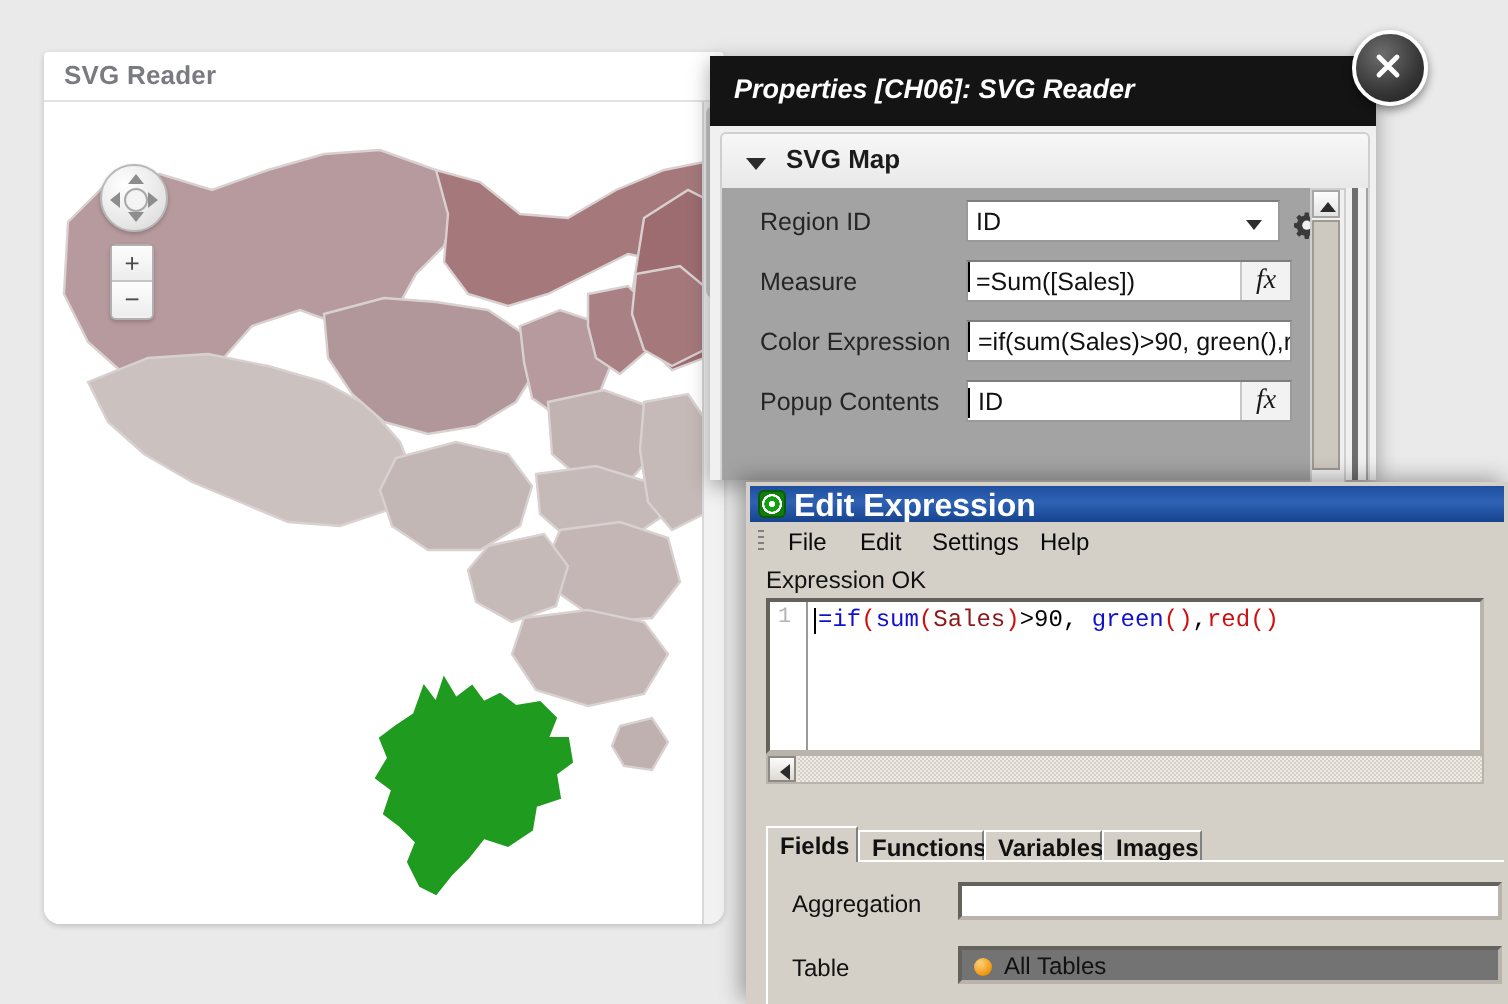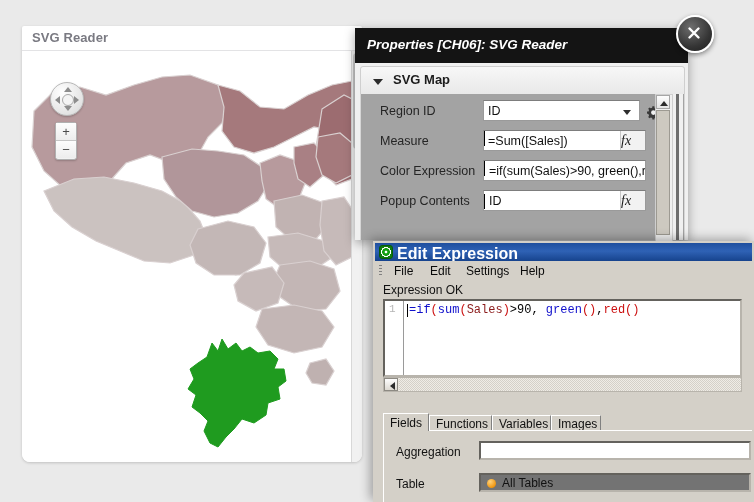--- a/index.html
+++ b/index.html
@@ -110,21 +110,21 @@
     position:absolute;left:122px;top:2px;width:157px;height:21px;
     background:#ffffff;border:1px solid #9a9a9a;border-top-color:#7d7d7d;
     font-size:12.5px;color:#111;line-height:21px;padding-left:4px;
     box-sizing:border-box;overflow:hidden;white-space:nowrap;
   }
   .prop-field.wide{width:163px;}
   .fx-btn{
     position:absolute;right:0;top:0;width:24px;height:19px;
     background:#f2f2f2;border-left:1px solid #c6c6c6;
     font-family:"Liberation Serif",serif;font-style:italic;font-size:14px;
-    color:#1a1a1a;line-height:19px;
+    color:#1a1a1a;text-align:center;line-height:19px;
   }
   .caret-dn{
     position:absolute;right:8px;top:9px;width:0;height:0;
     border-left:4.5px solid transparent;border-right:4.5px solid transparent;border-top:5px solid #2e2e2e;
   }
   #gear-icon{position:absolute;left:286px;top:3px;}
   #text-caret{
     position:absolute;left:0;top:0;width:1px;height:15px;background:#000;
   }
 
@@ -215,21 +215,21 @@
   #ee-hscroll-left i{
     position:absolute;left:5px;top:3px;width:0;height:0;
     border-top:4px solid transparent;border-bottom:4px solid transparent;border-right:5px solid #2b2b2b;
   }
   #ee-hscroll-track{
     position:absolute;left:15px;top:0;right:0;height:13px;
     background:repeating-conic-gradient(#d4d0c8 0 25%,#efece6 0 50%) 0 0/2px 2px;
   }
 
   
-  #ee-tabstrip{position:absolute;left:8px;top:170px;width:361px;height:18px;}
+  #ee-tabstrip{position:absolute;left:8px;top:170px;width:361px;height:18px;font-weight:bold;}
   .ee-tab{
     position:absolute;top:2px;height:16px;line-height:16px;
     font-size:12px;color:#111;padding:0 6px;background:#d4d0c8;
     border-left:1px solid #ffffff;border-top:1px solid #ffffff;border-right:1px solid #808080;
     box-sizing:border-box;
   }
   .ee-tab.active{top:0;height:18px;line-height:18px;background:#d4d0c8;z-index:3;}
   #ee-tabpanel{
     position:absolute;left:8px;top:187px;width:369px;height:72px;
     background:#d4d0c8;border-top:1px solid #ffffff;border-left:1px solid #ffffff;

